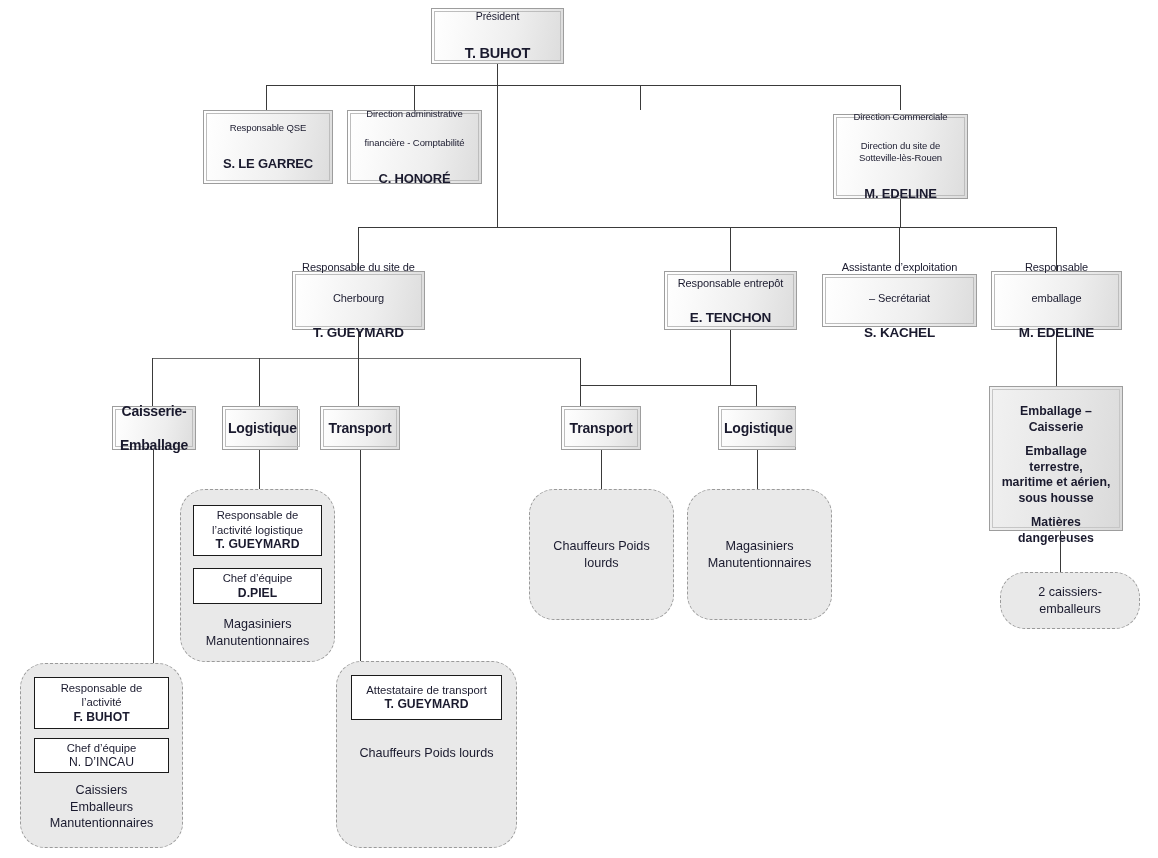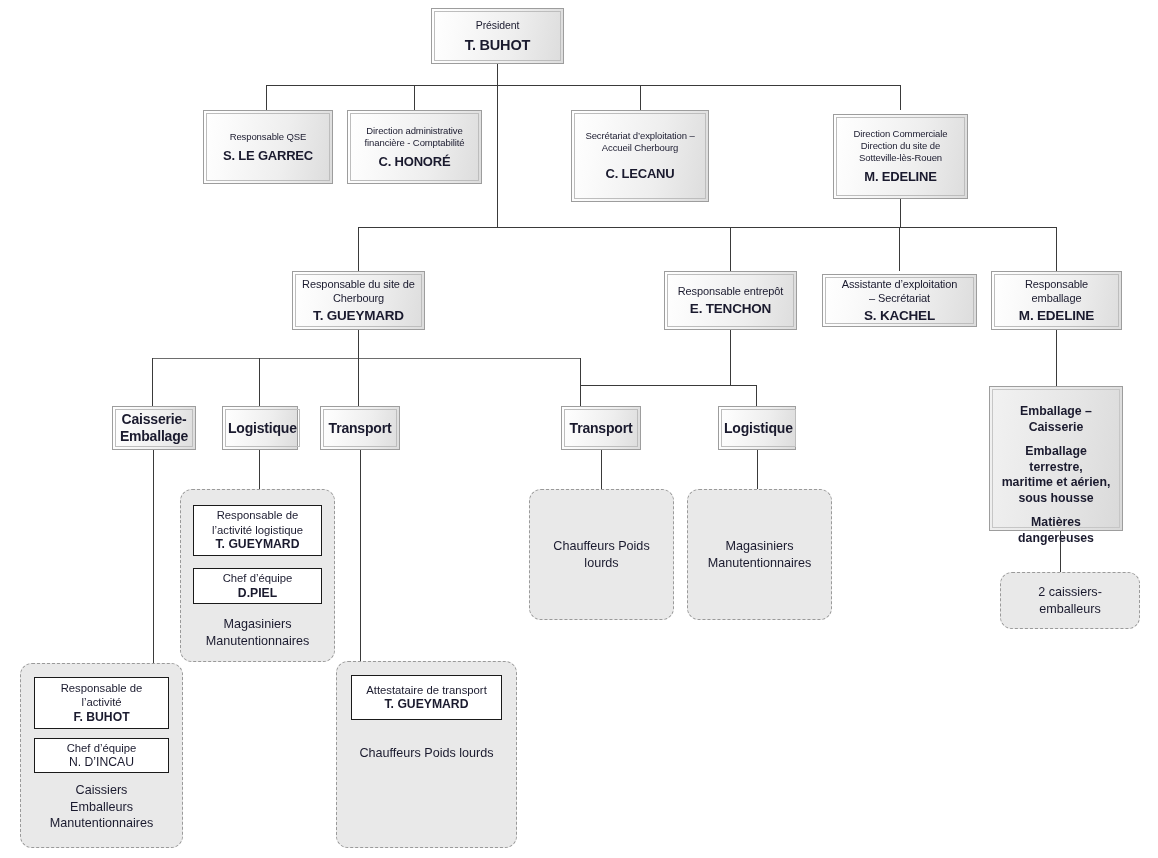--- a/index.html
+++ b/index.html
@@ -24,20 +24,21 @@
   .box .inner{
     flex:1;
     box-sizing:border-box;
     border:1px solid #bdbdbd;
     display:flex;
     flex-direction:column;
     align-items:center;
     justify-content:center;
     text-align:center;
     padding:3px 4px;
+    gap:17px;
   }
   .box .role{font-size:10.5px;line-height:13px;font-weight:400;letter-spacing:-0.1px;}
   .box .person{font-size:14.5px;line-height:18px;font-weight:700;letter-spacing:-0.2px;margin-top:4px;}
   .box.sm .role{font-size:9.5px;line-height:12px;}
   .box.sm .person{font-size:13px;line-height:16px;margin-top:5px;}
   .box.md .role{font-size:11px;line-height:14px;}
   .box.md .person{font-size:13.5px;line-height:17px;margin-top:2px;}
   .box.tag .person{font-size:14px;line-height:17px;font-weight:700;margin-top:0;}
 
   
@@ -46,21 +47,21 @@
     border:1px solid #9d9d9d;padding:2px;display:flex;
     background:linear-gradient(100deg,#f2f2f2 0%,#e6e6e6 55%,#d9d9d9 100%);
   }
   .flat .inner{flex:1;box-sizing:border-box;border:1px solid #c6c6c6;
     display:flex;flex-direction:column;align-items:center;padding:14px 6px 6px;}
   .flat .para{font-size:12.3px;line-height:15.5px;font-weight:700;text-align:center;margin-bottom:9px;}
 
   
   .grp{
     position:absolute;box-sizing:border-box;
-    border:1.3px dashed #9a9a9a;border-radius:12px;background:#e9e9e9;
+    border:1.3px dashed #9a9a9a;border-radius:25px;background:#e9e9e9;
     display:flex;flex-direction:column;align-items:center;
   }
   .grp .plain{font-size:12.6px;line-height:16.5px;text-align:center;font-weight:400;}
 
   
   .sub{
     box-sizing:border-box;border:1.4px solid #1a1a1a;background:#ffffff;
     display:flex;flex-direction:column;align-items:center;justify-content:center;
     text-align:center;padding:4px 5px;
   }
@@ -126,27 +127,20 @@
   </div>
 
   <div class="box sm" style="left:347px;top:110px;width:135px;height:74px;">
     <div class="inner">
       <div class="role">Direction administrative</div>
       <div class="role">financière - Comptabilité</div>
       <div class="person">C. HONORÉ</div>
     </div>
   </div>
 
-  <div class="box sm" style="left:571px;top:110px;width:138px;height:92px;">
-    <div class="inner">
-      <div class="role">Secrétariat d’exploitation –</div>
-      <div class="role">Accueil Cherbourg</div>
-      <div class="person" style="margin-top:12px;">C. LECANU</div>
-    </div>
-  </div>
 
   <div class="box sm" style="left:833px;top:114px;width:135px;height:85px;">
     <div class="inner" style="padding:3px 2px;">
       <div class="role">Direction Commerciale</div>
       <div class="role" style="padding:0 1px;">Direction du site de Sotteville-lès-Rouen</div>
       <div class="person">M. EDELINE</div>
     </div>
   </div>
 
   <div class="box md" style="left:292px;top:271px;width:133px;height:59px;">

